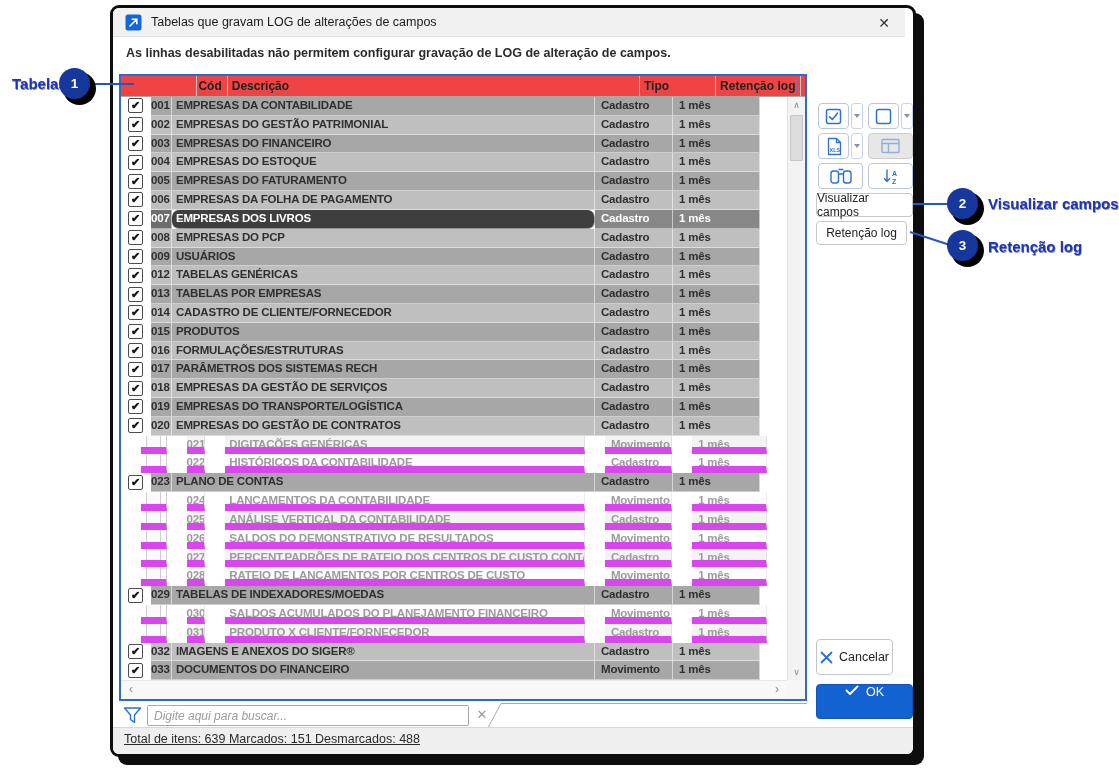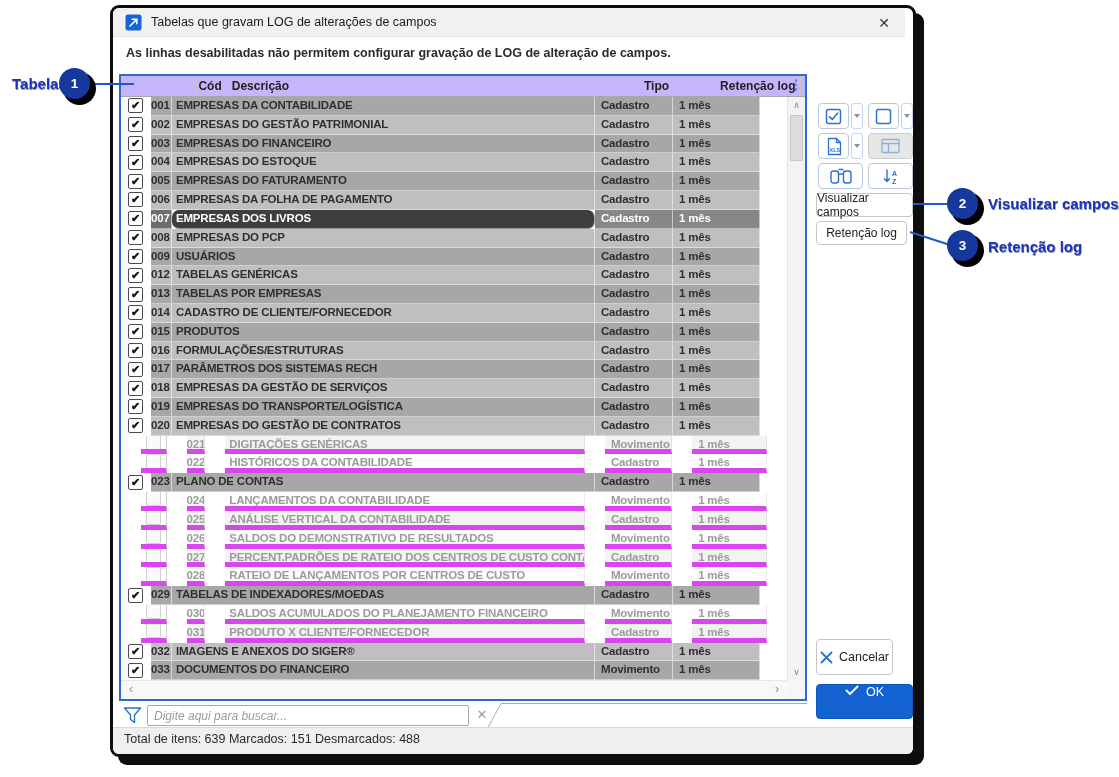--- a/index.html
+++ b/index.html
@@ -13,42 +13,42 @@
 
   .titlebar{position:absolute;left:0;top:0;right:8px;height:29px;background:#f1f1f1;border-bottom:1px solid #e3e3e3;}
   .app-icon{position:absolute;left:12px;top:6px;width:17px;height:17px;}
   .title-text{position:absolute;left:38px;top:0;line-height:29px;font-size:12.5px;color:#1a1a1a;}
   .close-btn{position:absolute;right:10px;top:4px;width:22px;height:22px;text-align:center;line-height:22px;font-size:14px;color:#333;cursor:pointer;}
 
   .subtitle{position:absolute;left:13px;top:38px;font-size:12.5px;font-weight:bold;color:#2b2b2b;}
 
   
   .grid{position:absolute;left:6px;top:66px;width:688px;height:627px;border:2px solid var(--accent,#2b6bc9);background:#fff;}
-  .ghead{position:absolute;left:0;top:0;right:0;height:21px;display:flex;background:#c4b5fd;border-bottom:1px solid #a8a8a8;padding-left:47px;}
+  .ghead{position:absolute;left:0;top:0;right:0;height:21px;display:flex;background:#ef4444;border-bottom:1px solid #a8a8a8;padding-left:47px;}
   .hc{font-size:12px;font-weight:bold;color:#222;line-height:20px;border-right:1px solid #c6c6c6;padding-left:4px;}
   .hc.cbh{width:30px;border-right:1px solid #c6c6c6;}
   .hc.codh{width:31px;text-align:right;padding-right:5px;padding-left:0;}
   .hc.desch{width:423px;}
   .hc.tipoh{width:78px;}
   .hc.reth{width:87px;}
   .hc.fillh{flex:1;border-right:none;}
   .menu-dots{position:absolute;right:5px;top:3px;width:8px;display:flex;flex-direction:column;gap:2px;align-items:center;}
   .menu-dots i{width:2.5px;height:2.5px;border-radius:50%;background:#4a86d8;display:block;}
 
   .grows{position:absolute;left:0;top:21px;width:666px;height:583px;display:flex;flex-direction:column;}
   .grow{flex:1;display:flex;min-height:0;}
   .c{font-size:11.5px;font-weight:bold;letter-spacing:-0.2px;line-height:17.5px;white-space:nowrap;overflow:hidden;border-right:1px solid rgba(0,0,0,0.07);}
   .grow .cb{width:30px;background:#fff;display:flex;align-items:center;justify-content:center;border-right:1px solid #cfcfcf;border-bottom:1px solid #ececec;}
   .grow .cod{width:21px;text-align:right;padding-right:5px;}
   .grow .desc{width:423px;padding-left:4px;}
   .grow .tipo{width:78px;padding-left:6px;}
   .grow .ret{width:87px;padding-left:6px;}
   .grow .fill{flex:1;background:#fff;border-right:none;}
   .on .c{color:#2f2f2f;border-right-color:rgba(255,255,255,0.55);border-bottom:1px solid rgba(255,255,255,0.45);}
-  .off .c{color:#9b9b9b;border-bottom:5px solid #d946ef;margin-left:20px;}
+  .off .c{color:#9b9b9b;border-bottom:7px solid #d946ef;margin-left:20px;}
   .on.dark .cod,.on.dark .desc,.on.dark .tipo,.on.dark .ret{background:var(--row-dark,#a7a7a7);}
   .on.light .cod,.on.light .desc,.on.light .tipo,.on.light .ret{background:var(--row-light,#bfbfbf);}
   .off.dark .cod,.off.dark .desc,.off.dark .tipo,.off.dark .ret{background:#f3f3f3;}
   .off.light .cod,.off.light .desc,.off.light .tipo,.off.light .ret{background:#fdfdfd;}
   .sel .cod{background:var(--sel-cod,#6d6d6d)!important;color:#fff;}
   .sel .desc{background:var(--sel-desc,#3e3e3e)!important;color:#fff;border-radius:7px;}
   .sel .tipo,.sel .ret{background:var(--sel-mid,#878787)!important;color:#fff;}
   .box{width:15px;height:15px;border:1px solid #cfcfcf;border-radius:2px;background:#fafafa;font-size:11px;line-height:13px;text-align:center;color:#141414;}
   .box.chk{border:1.5px solid #4b4b4b;background:#fff;font-weight:bold;}
 
@@ -65,21 +65,21 @@
   
   .filter-row{position:absolute;left:6px;top:695px;width:688px;height:27px;}
   .filter-svg{position:absolute;left:0;top:0;}
   .funnel{position:absolute;left:4px;top:3px;width:19px;height:19px;}
   .search-input{position:absolute;left:28px;top:2px;width:322px;height:21px;border:1px solid #a8a8a8;border-radius:2px;font-size:12px;font-style:italic;color:#555;padding:0 6px;outline:none;font-family:"Liberation Sans",sans-serif;}
   .search-input::placeholder{color:#9b9b9b;font-style:italic;}
   .clear-x{position:absolute;left:354px;top:3px;width:18px;height:18px;color:#9a9a9a;font-size:13px;line-height:18px;text-align:center;cursor:pointer;}
 
   
   .statusbar{position:absolute;left:0;right:0;bottom:0;height:27px;background:#efefef;border-top:1px solid #d8d8d8;}
-  .status-text{position:absolute;left:11px;top:4px;font-size:12.5px;color:#2a2a2a;}
+  .status-text{position:absolute;left:11px;top:4px;font-size:12.5px;color:#2a2a2a;text-decoration:underline;}
 
   
   .icon-btn{position:absolute;background:#fff;border:1px solid #b9c6dd;border-radius:4px;display:flex;align-items:center;justify-content:center;cursor:pointer;}
   .icon-btn.gray{background:#e7e7e7;border-color:#cdcdcd;}
   .drop-btn{position:absolute;background:#fff;border:1px solid #c9d4e8;border-radius:3px;display:flex;align-items:center;justify-content:center;cursor:pointer;}
   .tri{width:0;height:0;border-left:3.5px solid transparent;border-right:3.5px solid transparent;border-top:4px solid #8493ab;}
   .text-btn{position:absolute;background:#fff;border:1px solid #c6c6c6;border-radius:4px;font-size:12px;color:#222;display:flex;align-items:center;justify-content:center;cursor:pointer;}
   .ok-btn{position:absolute;background:var(--ok-bg,#1262d2);border:1px solid #0f56ba;border-radius:4px;color:#fff;font-size:12.5px;display:flex;justify-content:center;gap:7px;cursor:pointer;}
   .cancel-btn{gap:6px;font-size:12.5px;}
 

